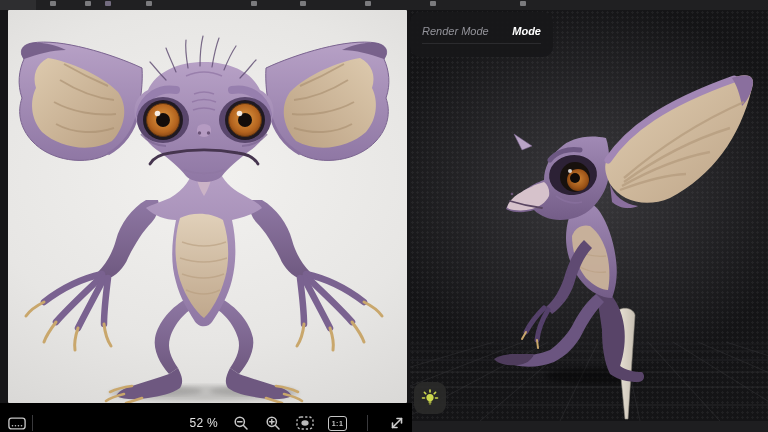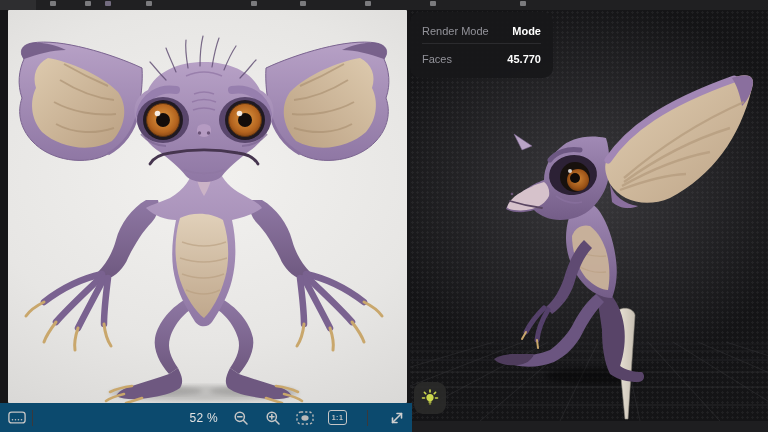--- a/index.html
+++ b/index.html
@@ -11,43 +11,43 @@
   .topbar .tab-hi{position:absolute;left:0;top:0;width:36px;height:10px;background:#2e2e30;}
   .topbar .picon{position:absolute;top:1px;width:6px;height:5px;background:#9a9a9e;border-radius:1px;opacity:.75;}
 
   
   .image-panel{position:absolute;left:8px;top:10px;width:399px;height:393px;z-index:2;
      background:radial-gradient(125% 95% at 50% 42%, #f2f1ef 0%, #e7e6e4 45%, #d7d6d4 78%, #c7c6c4 100%);
      border-radius:1px;}
   .image-panel svg{display:block;}
 
   
-  .viewer-toolbar{position:absolute;left:0;top:403px;width:412px;height:29px;background:#0c4a6e;z-index:5;
-     display:flex;align-items:center;}
+  .viewer-toolbar{position:absolute;left:0;top:403px;width:412px;height:29px;background:#000000;z-index:5;
+     display:flex;align-items:flex-end;}
   .vt-left{display:flex;align-items:center;padding-left:8px;}
   .vt-div{width:1px;height:16px;background:#39393c;margin:0 6px;}
   .vt-right{margin-left:auto;display:flex;align-items:center;gap:14px;padding-right:6px;}
   .zoom-text{color:#e3e3e3;font-size:12px;letter-spacing:.3px;}
   .tool-btn{display:flex;align-items:center;justify-content:center;width:18px;height:18px;cursor:pointer;}
   .ratio-btn{width:17px;height:13px;border:1.4px solid #c6c6c6;border-radius:3px;color:#c6c6c6;
      font-size:7px;font-weight:bold;display:flex;align-items:center;justify-content:center;letter-spacing:.5px;}
 
   
   .viewport-3d{position:absolute;left:410px;top:10px;width:358px;height:422px;background:#141416;z-index:1;overflow:hidden;}
   .viewport-3d .dots{position:absolute;inset:0;
      background-image:radial-gradient(rgba(255,255,255,.05) 1px, transparent 1.3px);
      background-size:5px 5px;}
   .viewport-3d .spot{position:absolute;inset:0;
      background:radial-gradient(300px 260px at 50% 42%, rgba(96,94,99,.5), rgba(20,20,22,0) 72%);}
   .viewport-3d svg{position:absolute;left:0;top:0;}
   .viewport-3d .bottom-strip{position:absolute;left:0;bottom:0;width:100%;height:11px;background:#1e1e20;}
 
   
   .stats-panel{position:absolute;left:410px;top:12px;width:143px;background:rgba(23,23,25,.94);
-     border-radius:10px;padding:7px 12px 9px 12px;box-sizing:border-box;z-index:8;}
+     border-radius:10px;padding:7px 12px 9px 12px;box-sizing:border-box;z-index:8;font-style:italic;}
   .stats-row{display:flex;justify-content:space-between;align-items:center;height:21px;}
   .stats-row.first{height:24px;border-bottom:1px solid #2b2b2e;margin-bottom:4px;}
   .stats-label{color:#93939a;font-size:11px;}
   .stats-value{color:#ffffff;font-size:11px;font-weight:bold;}
 
   
   .light-btn{position:absolute;left:414px;top:382px;width:32px;height:32px;border-radius:9px;
      background:rgba(44,44,42,.85);display:flex;align-items:center;justify-content:center;z-index:9;cursor:pointer;}
 </style>
 </head>
@@ -345,24 +345,20 @@
     <path d="M200,174 C204,186 214,194 228,196 C220,200 208,198 202,192 Z" fill="#8a6f9e"></path>
   </svg>
   <div class="bottom-strip"></div>
 </div>
 
 <div class="stats-panel">
   <div class="stats-row first">
     <span class="stats-label">Render Mode</span>
     <span class="stats-value">Mode</span>
   </div>
-  <div class="stats-row">
-    <span class="stats-label">Faces</span>
-    <span class="stats-value">45.770</span>
-  </div>
 </div>
 
 <div class="light-btn">
   <svg width="18" height="18" viewBox="0 0 18 18">
     <g stroke="#cdd94e" stroke-width="1.6" stroke-linecap="round">
       <line x1="9" y1="1" x2="9" y2="3"></line>
         <line x1="3.4" y1="3.4" x2="4.8" y2="4.8"></line>
       <line x1="14.6" y1="3.4" x2="13.2" y2="4.8"></line>
         <line x1="1.5" y1="9" x2="3.5" y2="9"></line>
       <line x1="16.5" y1="9" x2="14.5" y2="9"></line>

